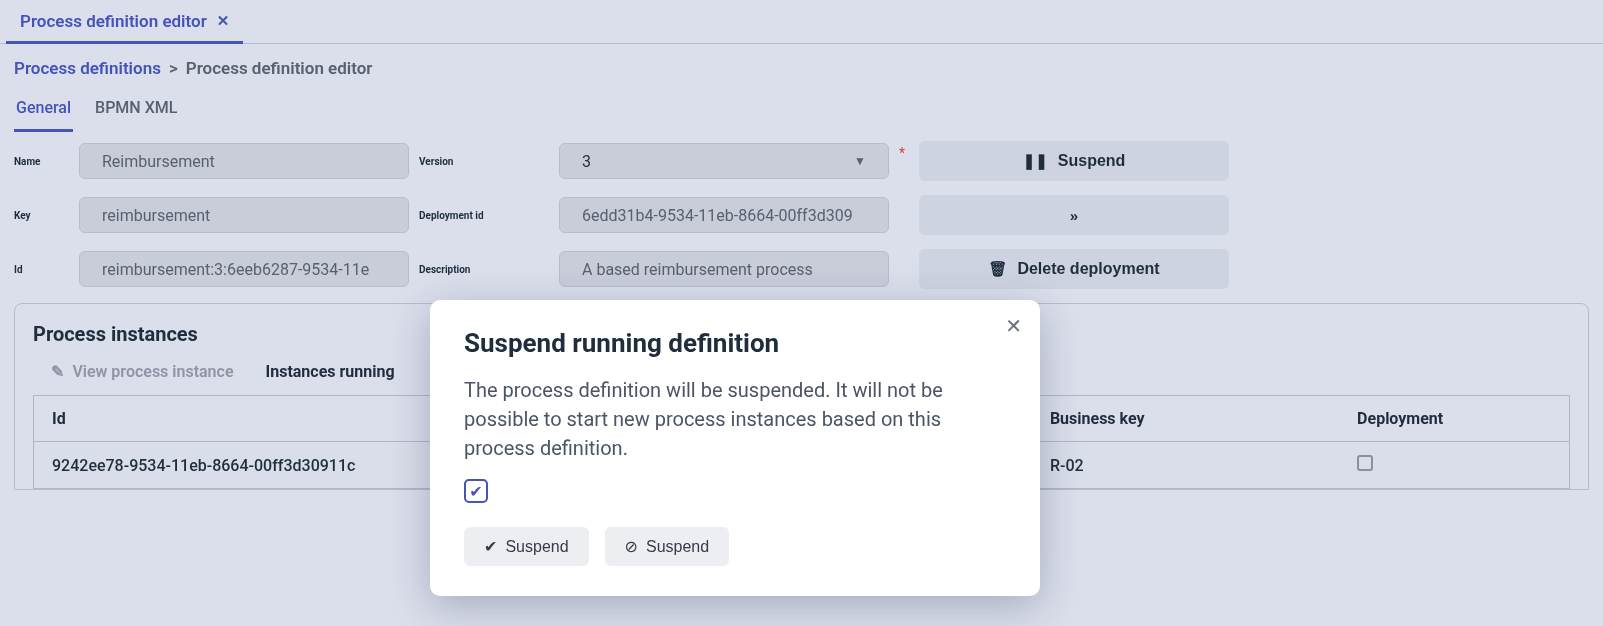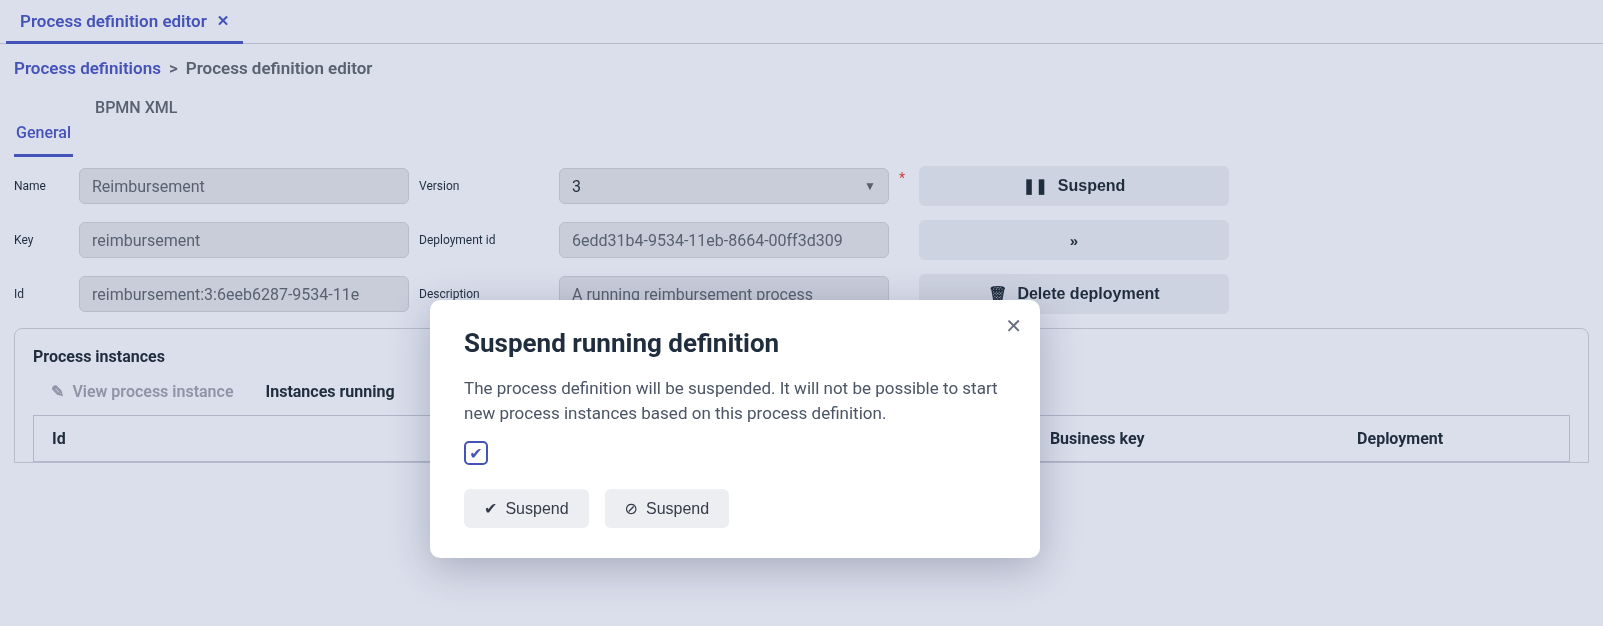--- a/index.html
+++ b/index.html
@@ -72,39 +72,38 @@
     padding: 8px 2px 12px 2px;
     font-size:16px;
     color: var(--col-muted);
     cursor:pointer;
     font-weight:500;
     border-bottom: 3px solid transparent;
   }
   .inner-tab.active {
     color: var(--col-primary);
     border-bottom-color: var(--col-primary);
-    margin-top: 25px;
   }
 
   
   .form-area {
     padding: 8px 14px 4px 14px;
     display:grid;
     grid-template-columns: 55px 330px 130px 330px 10px 310px;
     column-gap: 10px;
     row-gap: 14px;
     align-items:center;
   }
-  .f-label { font-size:12px; color: var(--col-text); font-weight:400; }
+  .f-label { font-size:10px; color: var(--col-text); font-weight:700; }
   .f-field {
     background: var(--col-field);
     border:1px solid var(--col-field-border);
     border-radius:6px;
     height:36px;
-    padding: 0 12px;
+    padding: 0 22px;
     font-size:16px;
     color: var(--col-muted);
     display:flex; align-items:center;
     white-space:nowrap; overflow:hidden;
   }
   .f-select { justify-content:space-between; cursor:pointer; color: var(--col-text); }
   .f-select .caret { font-size:12px; color: var(--col-muted); }
   .f-required { color:#d04040; font-size:14px; align-self:flex-start; margin-top:4px; }
 
   .action-btn {
@@ -126,21 +125,21 @@
   
   .instances-section {
     margin: 10px 14px 0 14px;
     border:1px solid var(--col-border);
     border-radius:8px 8px 0 0;
     padding: 18px 18px 0 18px;
     background: transparent;
   }
   .instances-section h3 {
     margin:0 0 10px 0;
-    font-size:16px; font-weight:700;
+    font-size:20px; font-weight:700;
     color: var(--col-text);
   }
   .instances-toolbar {
     display:flex; align-items:center; gap:32px;
     padding: 6px 0 14px 18px;
     font-size:16px;
     color: var(--col-muted);
   }
   .toolbar-action {
     display:flex; align-items:center; gap:8px;
@@ -186,21 +185,21 @@
   }
   .modal-close {
     position:absolute; top:14px; right:18px;
     font-size:20px; color:#6a7080; cursor:pointer; font-weight:300;
   }
   .modal h2 {
     margin:0 0 18px 0;
     font-size:26px; font-weight:700;
   }
   .modal p {
-    margin:0 0 16px 0; font-size:17px; color:#4b5565; line-height:1.45;
+    margin:0 0 16px 0; font-size:20px; color:#4b5565; line-height:1.45;
   }
   .modal-check-row {
     display:flex; align-items:center; gap:16px;
     margin: 4px 0 24px 0;
     font-size:17px; color:#4b5565;
   }
   .modal-checkbox {
     width:24px; height:24px; border:2px solid var(--col-primary); border-radius:5px;
     display:flex; align-items:center; justify-content:center;
     color: var(--col-primary); font-size:16px; cursor:pointer;
@@ -258,21 +257,21 @@
   <div></div>
 
   <button class="action-btn">
     <span class="icon">»</span>
   </button>
 
   <div class="f-label">Id</div>
   <div class="f-field">reimbursement:3:6eeb6287-9534-11e</div>
 
   <div class="f-label">Description</div>
-  <div class="f-field">A running reimbursement process</div>
+  <div class="f-field">A based reimbursement process</div>
   <div></div>
 
   <button class="action-btn">
     <span class="icon">🗑</span>
     <span>Delete deployment</span>
   </button>
 </div>
 
 <div class="instances-section">
   <h3>Process instances</h3>
@@ -287,20 +286,25 @@
 
   <table class="instances-table">
     <thead>
       <tr>
         <th style="width:65%">Id</th>
         <th style="width:20%">Business key</th>
         <th style="width:15%">Deployment</th>
       </tr>
     </thead>
     <tbody>
+      <tr>
+        <td>9242ee78-9534-11eb-8664-00ff3d30911c</td>
+        <td>R-02</td>
+        <td><span class="susp-box"></span></td>
+      </tr>
     </tbody>
   </table>
 </div>
 
 <div class="modal-backdrop">
   <div class="modal">
     <div class="modal-close">✕</div>
     <h2>Suspend running definition</h2>
     <p>The process definition will be suspended. It will not be possible to start new process instances based on this process definition.</p>
     <div class="modal-check-row">

